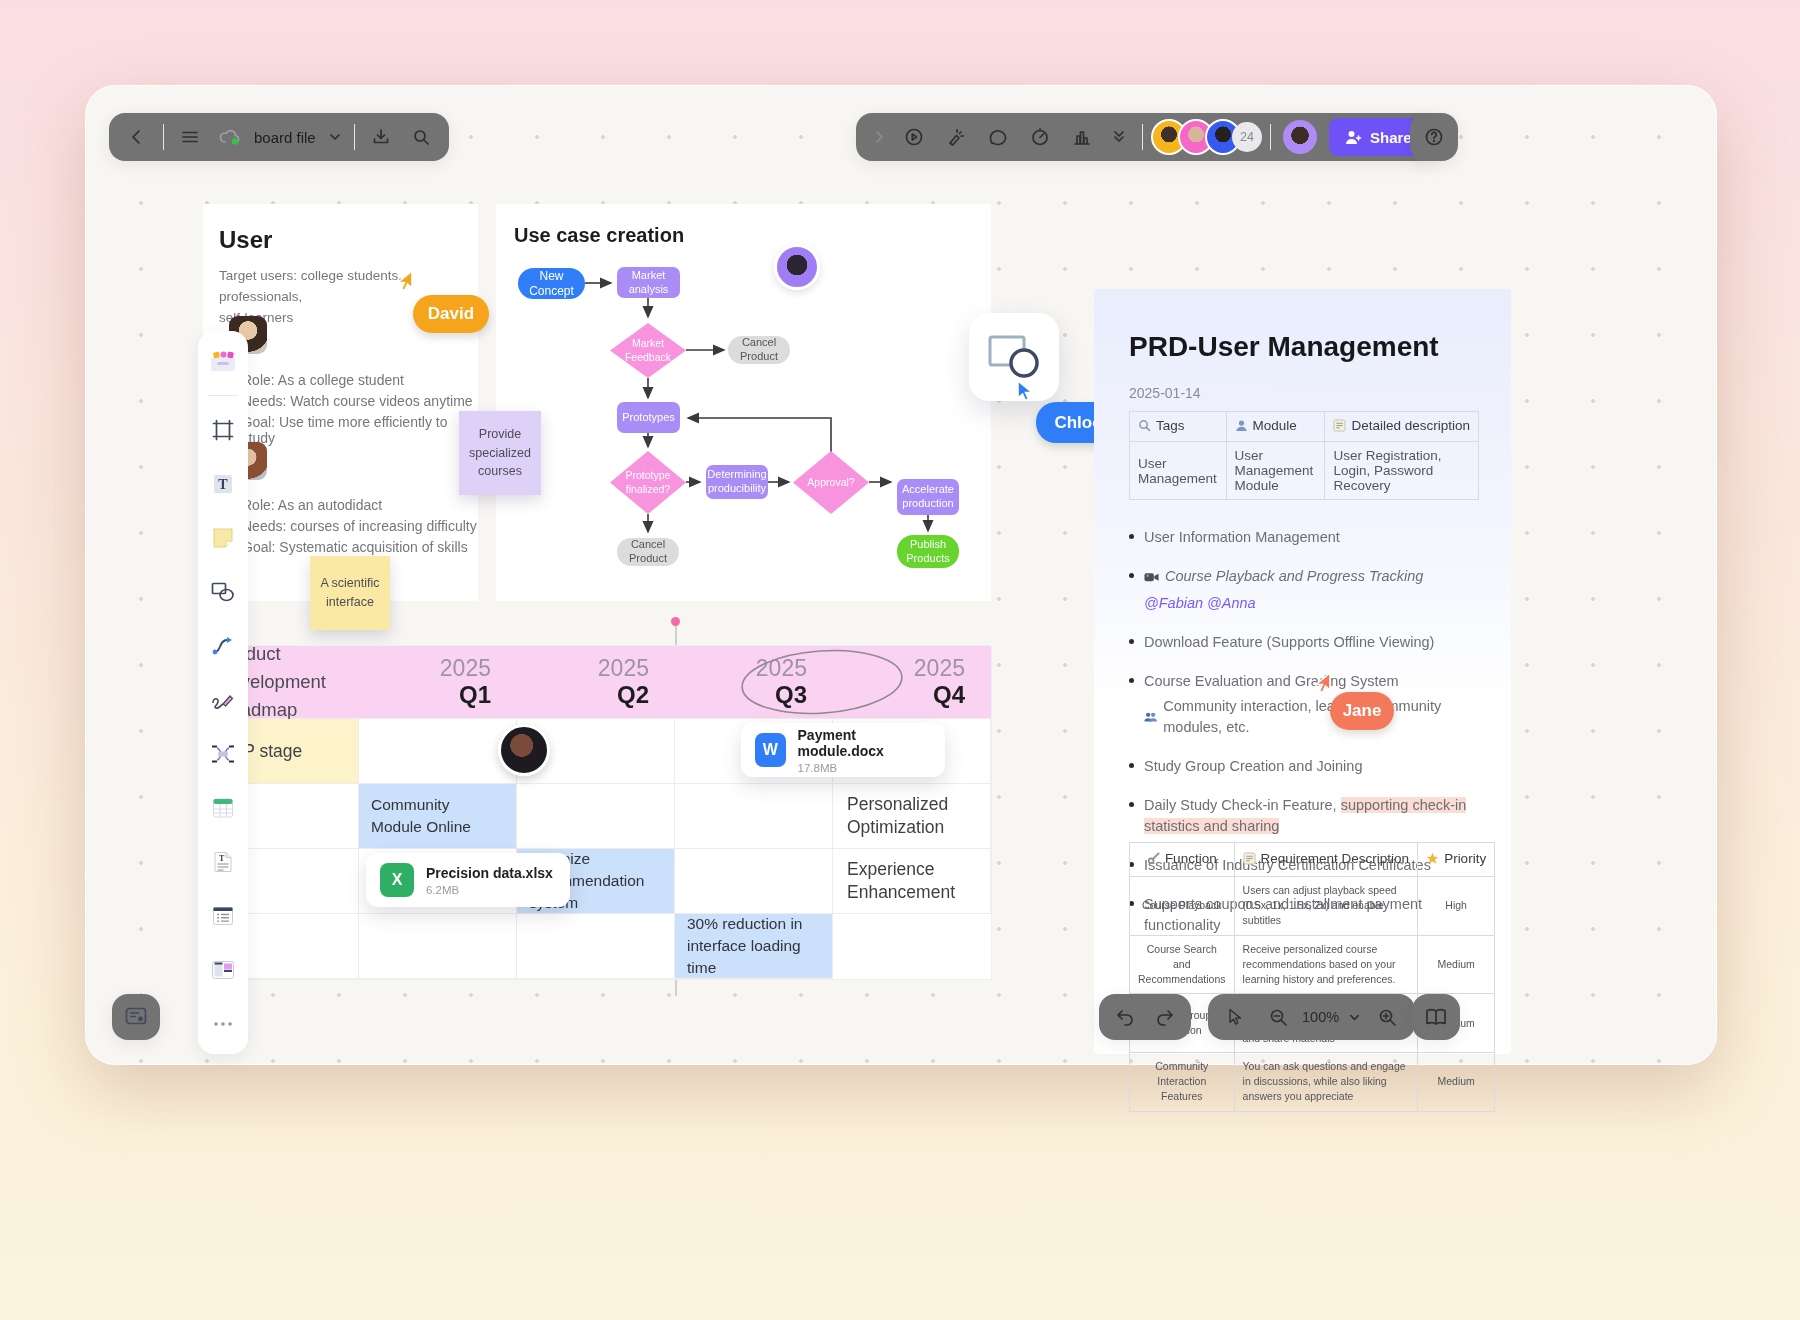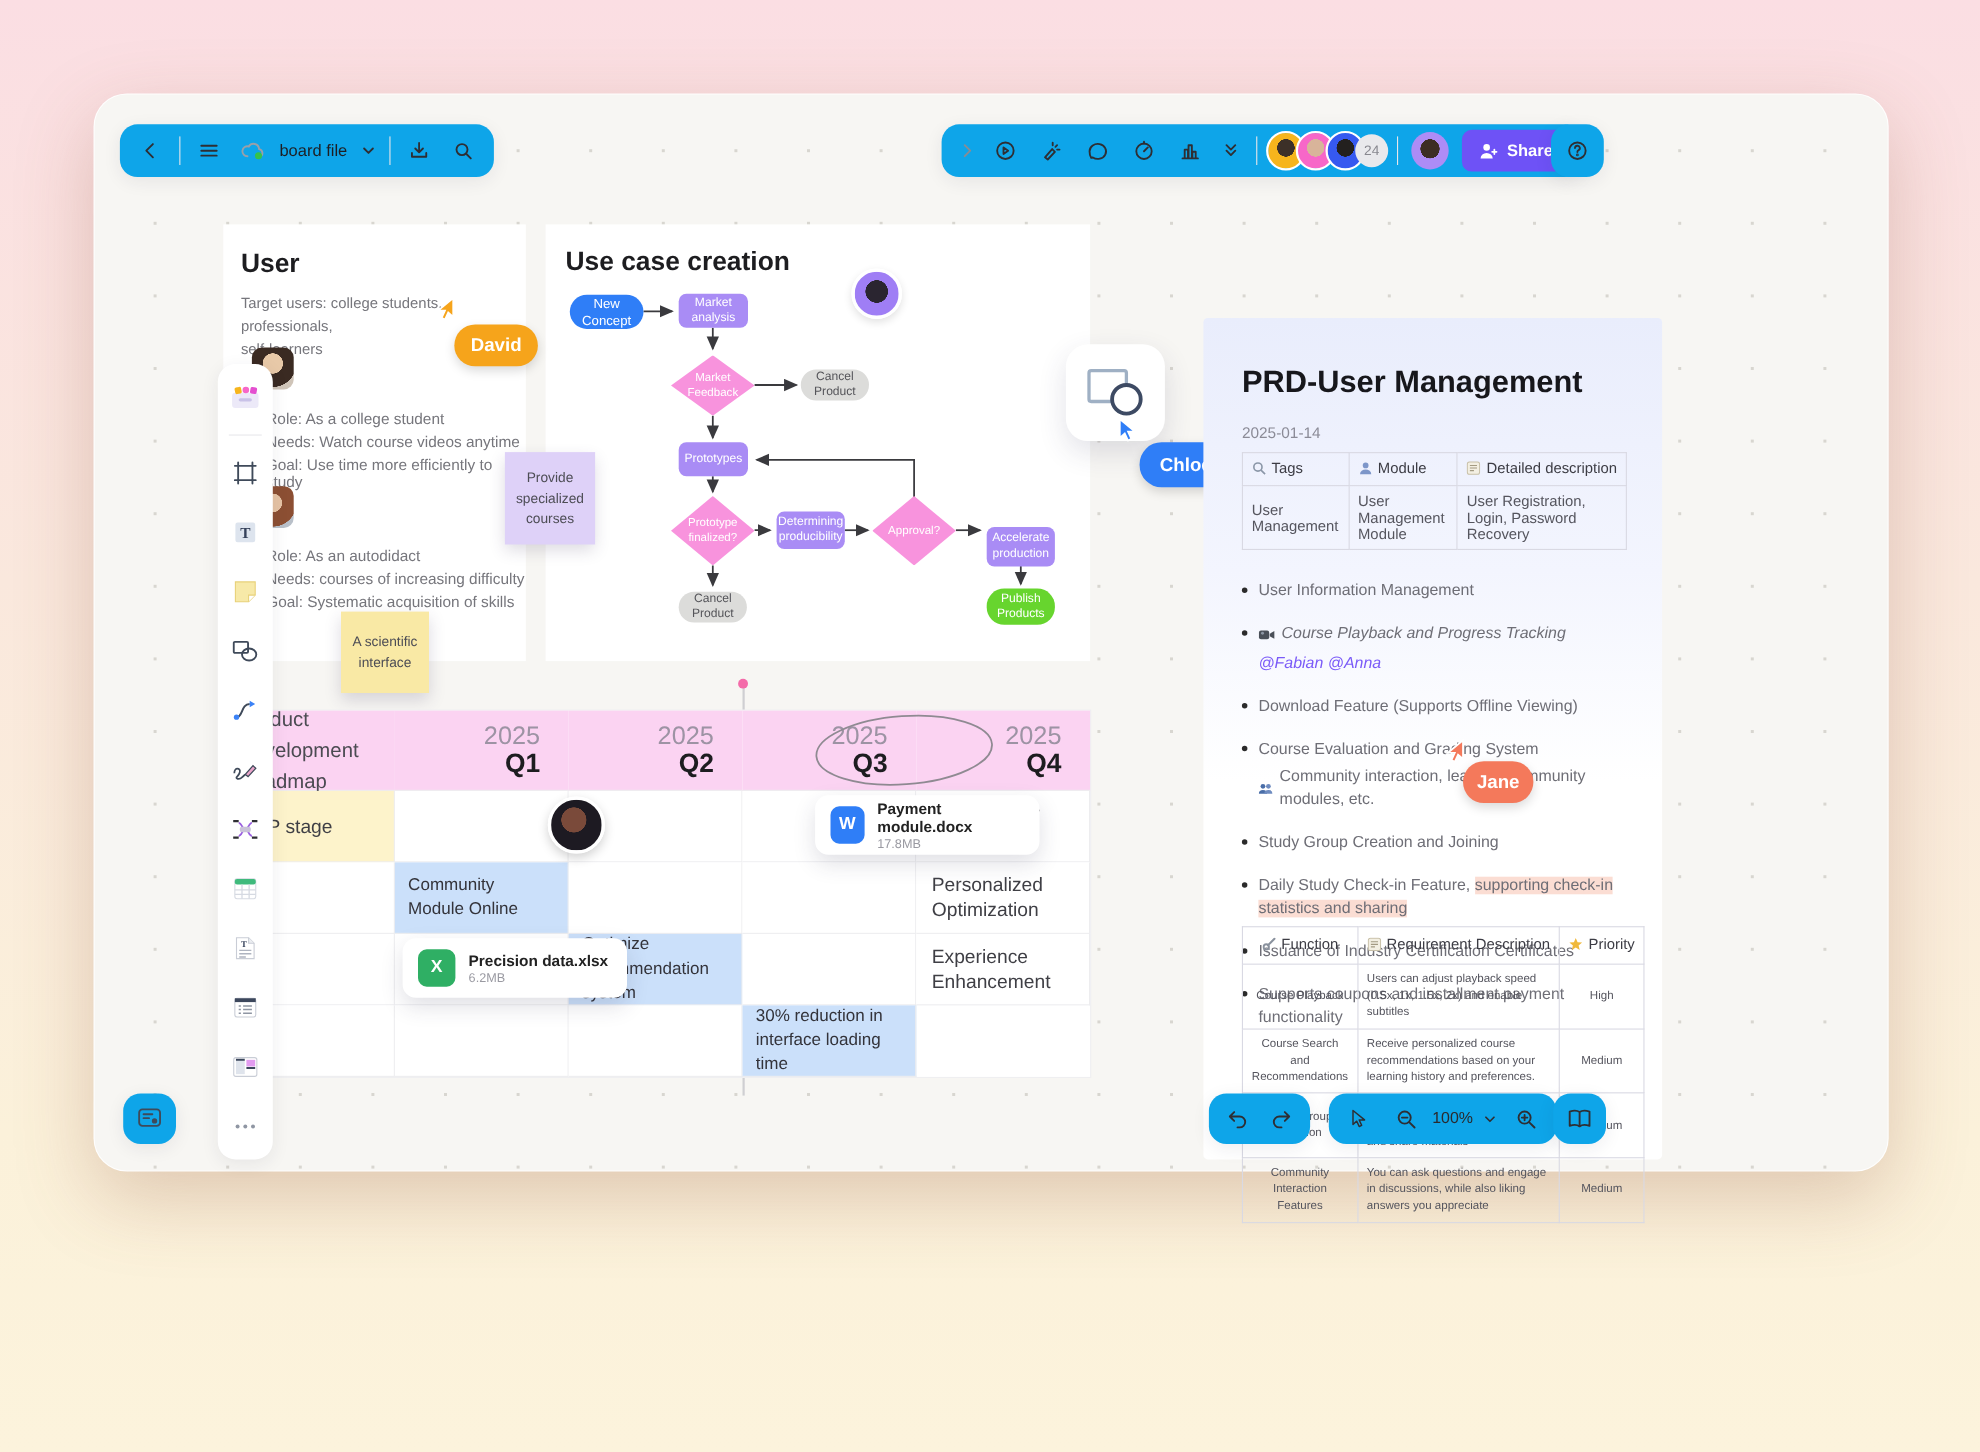--- a/index.html
+++ b/index.html
@@ -5,21 +5,21 @@
   html,body{margin:0;padding:0;}
   body{width:1800px;height:1320px;position:relative;overflow:hidden;
        font-family:"Liberation Sans","DejaVu Sans",sans-serif;
        background:linear-gradient(180deg,#fbdee3 0%,#fae8dd 40%,#fbf1da 78%,#fcf3dc 100%);}
   .abs{position:absolute;}
   .window{left:85px;top:85px;width:1630px;height:978px;background:#f7f6f3;border-radius:30px;
           box-shadow:0 24px 70px rgba(150,90,70,.28);border:1px solid rgba(255,255,255,.9);}
   .dots{background-image:radial-gradient(circle,#d8d6d0 1.6px,transparent 1.8px);
         background-size:66px 66px;background-position:22px 18px;}
   .panel{background:#fff;}
-  .toolbar{background:#0ea5e9;border-radius:16px;box-shadow:0 4px 16px rgba(40,40,60,.08);
+  .toolbar{background:#737373;border-radius:16px;box-shadow:0 4px 16px rgba(40,40,60,.08);
            display:flex;align-items:center;}
   .tbtn{width:40px;height:40px;border-radius:10px;display:flex;align-items:center;justify-content:center;}
   .vdiv{width:1px;height:26px;background:#e6e6ea;margin:0 6px;}
   .title-text{font-size:15px;color:#1e1e22;font-weight:500;}
   svg{display:block;}
   .ico{stroke:#2e2e33;stroke-width:1.7;fill:none;stroke-linecap:round;stroke-linejoin:round;}
   .avatar{border-radius:50%;}
   .share-btn{background:#6e52f6;border-radius:9px;height:38px;padding:0 16px;display:flex;gap:8px;
              align-items:center;color:#fff;font-size:15px;font-weight:600;}
   .sidebar{left:112px;top:245px;width:50px;background:#fff;border-radius:16px;
@@ -143,21 +143,21 @@
             <circle cx="8" cy="8" r="4.2" fill="#fff"></circle>
             <circle cx="8" cy="8" r="2" fill="#e4473c"></circle>
             <path d="M8 8 L14 2" stroke="#b9802f" stroke-width="1.4"></path>
           </svg>
           <span>Goal: Systematic acquisition of skills</span>
         </div>
     </div>
   </div>
 
   <div class="abs panel" style="left:410px;top:118px;width:495px;height:397px;">
-    <div class="abs h1" style="left:18px;top:20px;font-size:24px;">Use case creation</div>
+    <div class="abs h1" style="left:18px;top:20px;font-size:20px;">Use case creation</div>
 
     <svg class="abs" style="left:0;top:0;" width="495" height="397">
       <defs>
         <marker id="arr" markerWidth="9" markerHeight="9" refX="7" refY="3.5" orient="auto">
           <path d="M0,0 L8,3.5 L0,7 Z" fill="#3a3a3e"></path>
         </marker>
       </defs>
       <g stroke="#3a3a3e" stroke-width="1.6" fill="none">
         <line x1="89" y1="79" x2="115" y2="79" marker-end="url(#arr)"></line>
         <line x1="152" y1="94" x2="152" y2="113" marker-end="url(#arr)"></line>

